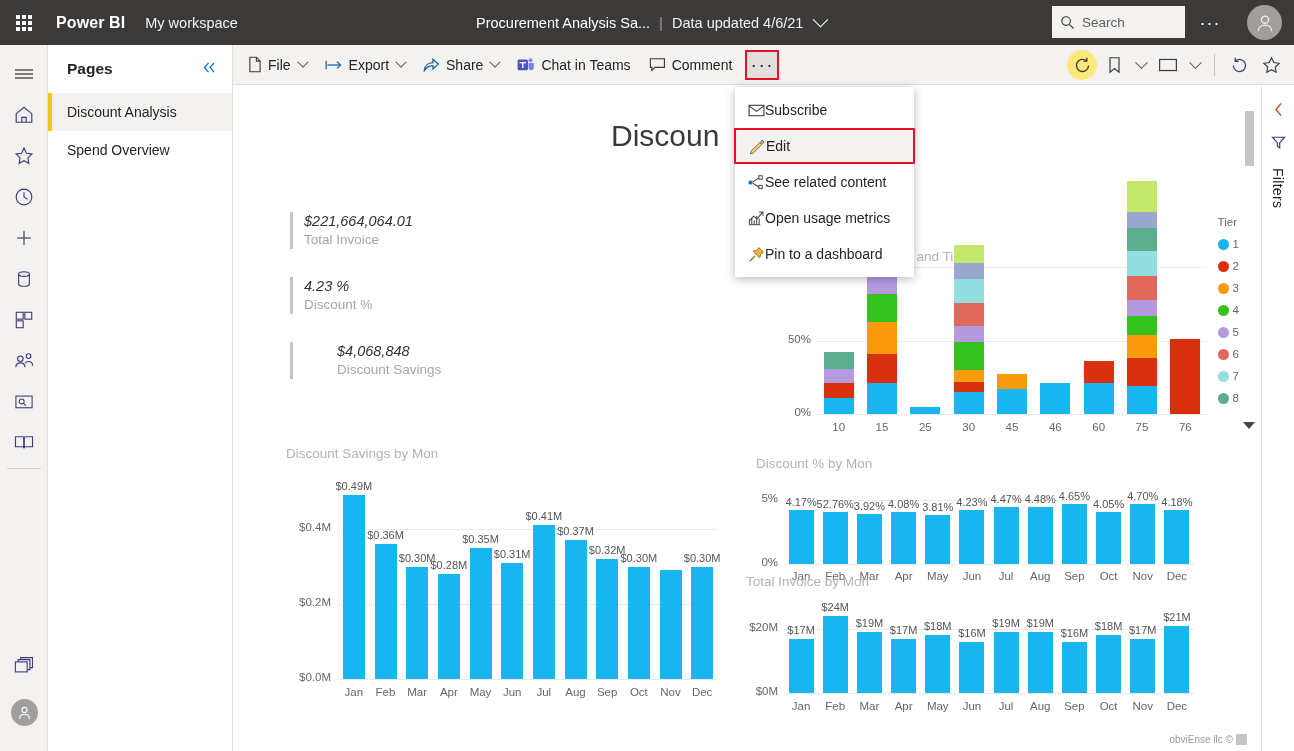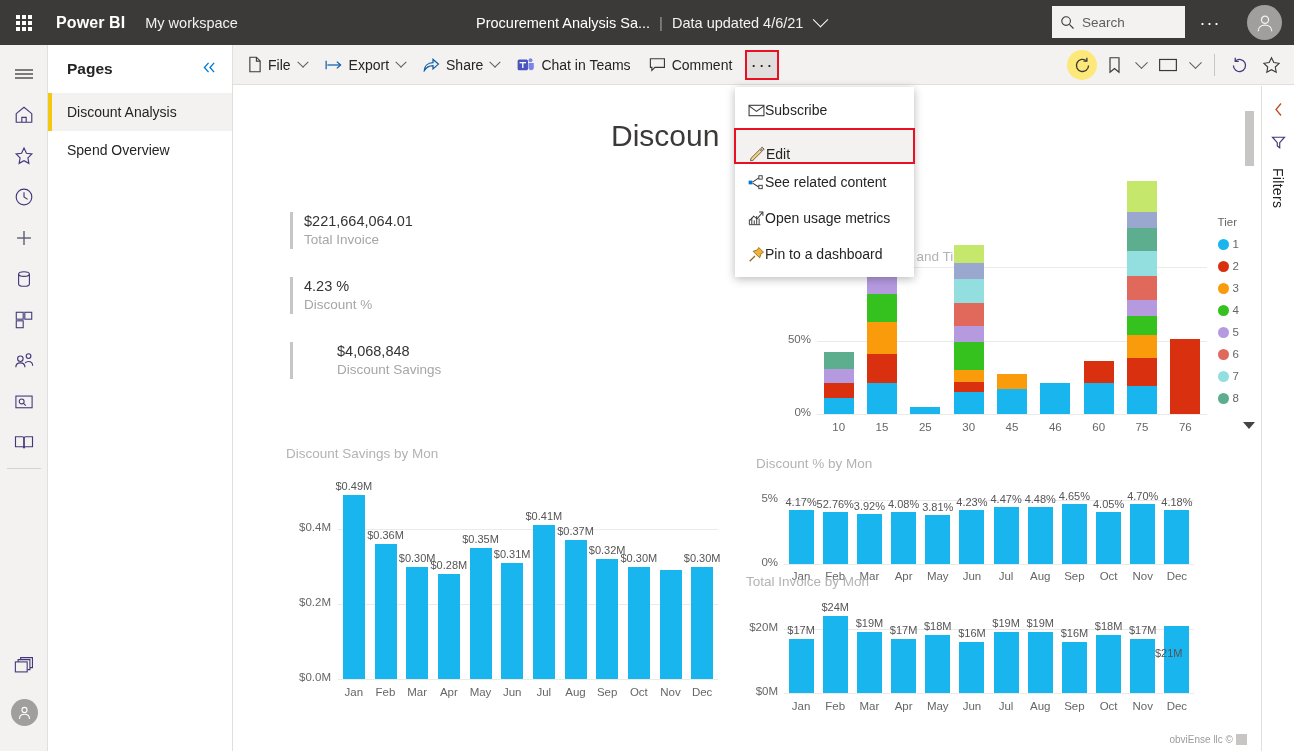--- a/index.html
+++ b/index.html
@@ -133,37 +133,37 @@
     position: absolute; left: 735px; top: 87px; width: 179px;
     background: #fff; box-shadow: 0 2px 9px rgba(0,0,0,.28); z-index: 60;
     padding: 5px 0;
   }
   .menu-item {
     height: 36px; display: flex; align-items: center; gap: 0; padding: 0 13px;
     font-size: 14px; color: #252423; cursor: pointer;
   }
   .menu-item.highlight {
     background: #f3f2f1; border: 2.5px solid #e81123;
-    margin: 0 -1px; height: 36px; align-items: flex-end;
+    margin: 0 -1px; height: 36px;
   }
   .mi-icon { width: 17px; display: flex; align-items: center; justify-content: center; flex: none; }
 
   
   #canvas {
     position: absolute; left: 233px; top: 86px; width: 1028px; height: 665px;
     background: #fff; overflow: hidden;
   }
   #report-heading {
     position: absolute; left: 378px; top: 33px;
     font-size: 30px; color: #3b3a39; font-weight: normal;
   }
 
   
   .kpi { position: absolute; padding-left: 11px; border-left: 3px solid #c8c6c4; }
-  .kpi-val { font-size: 14.5px; color: #333; line-height: 19px; }
+  .kpi-val { font-size: 14.5px; color: #333; line-height: 19px; font-style: italic; }
   .kpi-lbl { font-size: 13.5px; color: #a6a6a6; line-height: 18px; }
 
   
   .viz-title { position: absolute; font-size: 13.5px; color: #b3b3b3; }
 
   
   .ax { position: absolute; font-size: 11.5px; color: #666; }
   .gridline { position: absolute; height: 1px; background: #eaeaea; }
   .bar { position: absolute; background: #19b5ee; }
   .dlbl { position: absolute; font-size: 11px; color: #555; white-space: nowrap; }
@@ -669,21 +669,21 @@
       <div class="bar" style="left:828.9166666666666px;top:555.8px;width:25px;height:51.2px;background:#19b5ee;"></div>
       <div class="dlbl" style="left:819.4166666666666px;top:540.8px;width:44px;text-align:center;">$16M</div>
       <div class="ax" style="left:825.4166666666666px;top:614px;width:32px;text-align:center;">Sep</div>
       <div class="bar" style="left:863.0833333333334px;top:549.4px;width:25px;height:57.599999999999994px;background:#19b5ee;"></div>
       <div class="dlbl" style="left:853.5833333333334px;top:534.4px;width:44px;text-align:center;">$18M</div>
       <div class="ax" style="left:859.5833333333334px;top:614px;width:32px;text-align:center;">Oct</div>
       <div class="bar" style="left:897.25px;top:552.6px;width:25px;height:54.400000000000006px;background:#19b5ee;"></div>
       <div class="dlbl" style="left:887.75px;top:537.6px;width:44px;text-align:center;">$17M</div>
       <div class="ax" style="left:893.75px;top:614px;width:32px;text-align:center;">Nov</div>
       <div class="bar" style="left:931.4166666666666px;top:539.8px;width:25px;height:67.2px;background:#19b5ee;"></div>
-      <div class="dlbl" style="left:921.9166666666666px;top:524.8px;width:44px;margin-top:36px;">$21M</div>
+      <div class="dlbl" style="left:921.9166666666666px;top:524.8px;width:44px;text-align:center;">$21M</div>
       <div class="ax" style="left:927.9166666666666px;top:614px;width:32px;text-align:center;">Dec</div>
     </div>
 
   <div id="canvas-scroll"></div>
   <div id="scroll-down-arrow"></div>
 
   <div id="watermark">
     <span>obviEnse llc ©</span>
     <span id="wm-sq"></span>
   </div>

